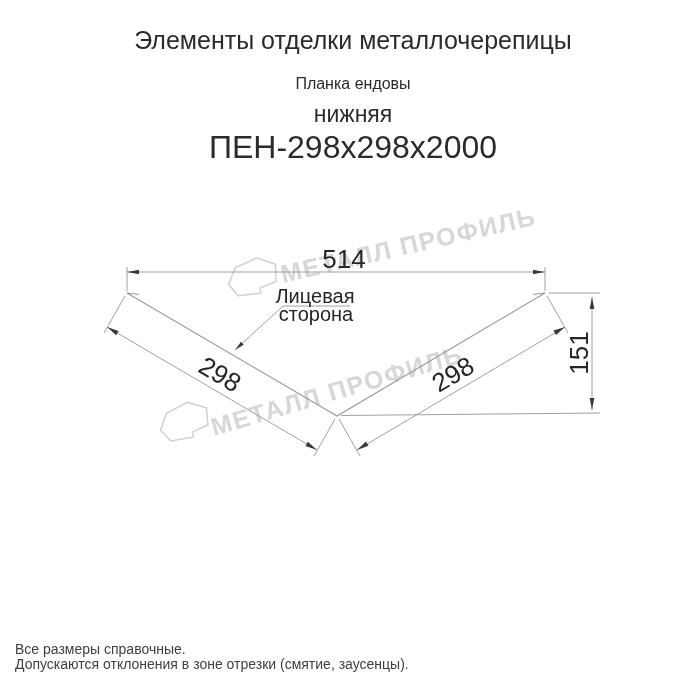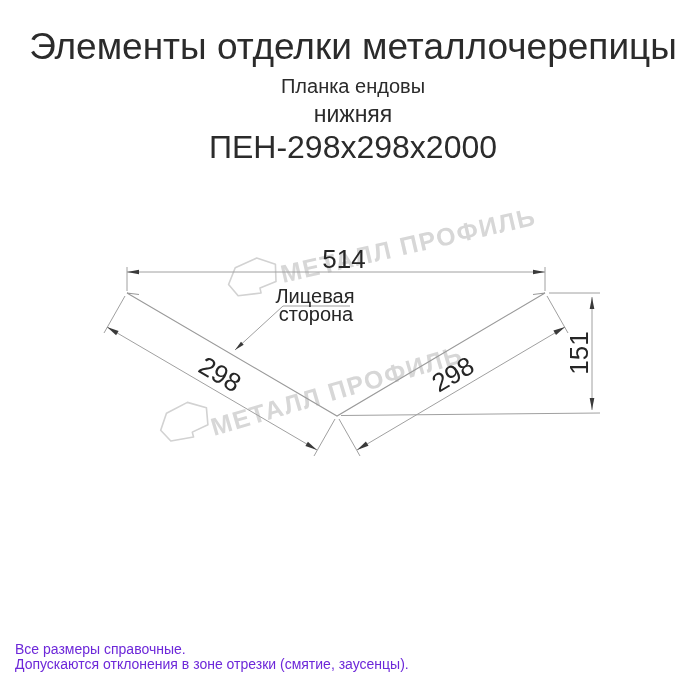--- a/index.html
+++ b/index.html
@@ -2,33 +2,33 @@
 <html><head>
 <meta charset="utf-8">
 <style>
   html,body{margin:0;padding:0;background:#ffffff;}
   body{
     width:700px;height:700px;position:relative;overflow:hidden;
     font-family:"Liberation Sans","DejaVu Sans",sans-serif;
     color:#262626;
   }
   .hdr{position:absolute;left:6px;right:0;text-align:center;white-space:nowrap;color:#2b2b2b;}
-  .title{top:26px;font-size:37px;}
-  .sub1{top:75px;font-size:20px;}
+  .title{top:26px;font-size:25px;}
+  .sub1{top:75px;font-size:16px;}
   .sub2{top:101px;font-size:23px;}
   .code{top:129px;font-size:32px;}
   svg{position:absolute;left:0;top:0;}
   .wm-txt{font-size:25px;font-weight:bold;letter-spacing:1.5px;fill:#d7d7d7;}
   .wm-logo{fill:#ffffff;stroke:#d2d2d2;stroke-width:1.6;stroke-linejoin:round;}
   .ln{stroke:#a0a0a0;stroke-width:1;fill:none;}
   .profile{stroke:#9a9a9a;stroke-width:1.1;fill:none;}
   .arr{fill:#3a3a3a;stroke:none;}
   .dimtxt{font-size:26px;fill:#262626;}
   .lbltxt{font-size:20px;fill:#262626;}
-  .foot{position:absolute;left:15px;font-size:14px;color:#6d28d9;white-space:nowrap;}
+  .foot{position:absolute;left:15px;font-size:14px;color:#404040;white-space:nowrap;}
   .foot1{top:641px;}
   .foot2{top:656px;}
 </style>
 </head>
 <body>
 
 <div class="hdr title">Элементы отделки металлочерепицы</div>
 <div class="hdr sub1">Планка ендовы</div>
 <div class="hdr sub2">нижняя</div>
 <div class="hdr code">ПЕН-298х298х2000</div>

